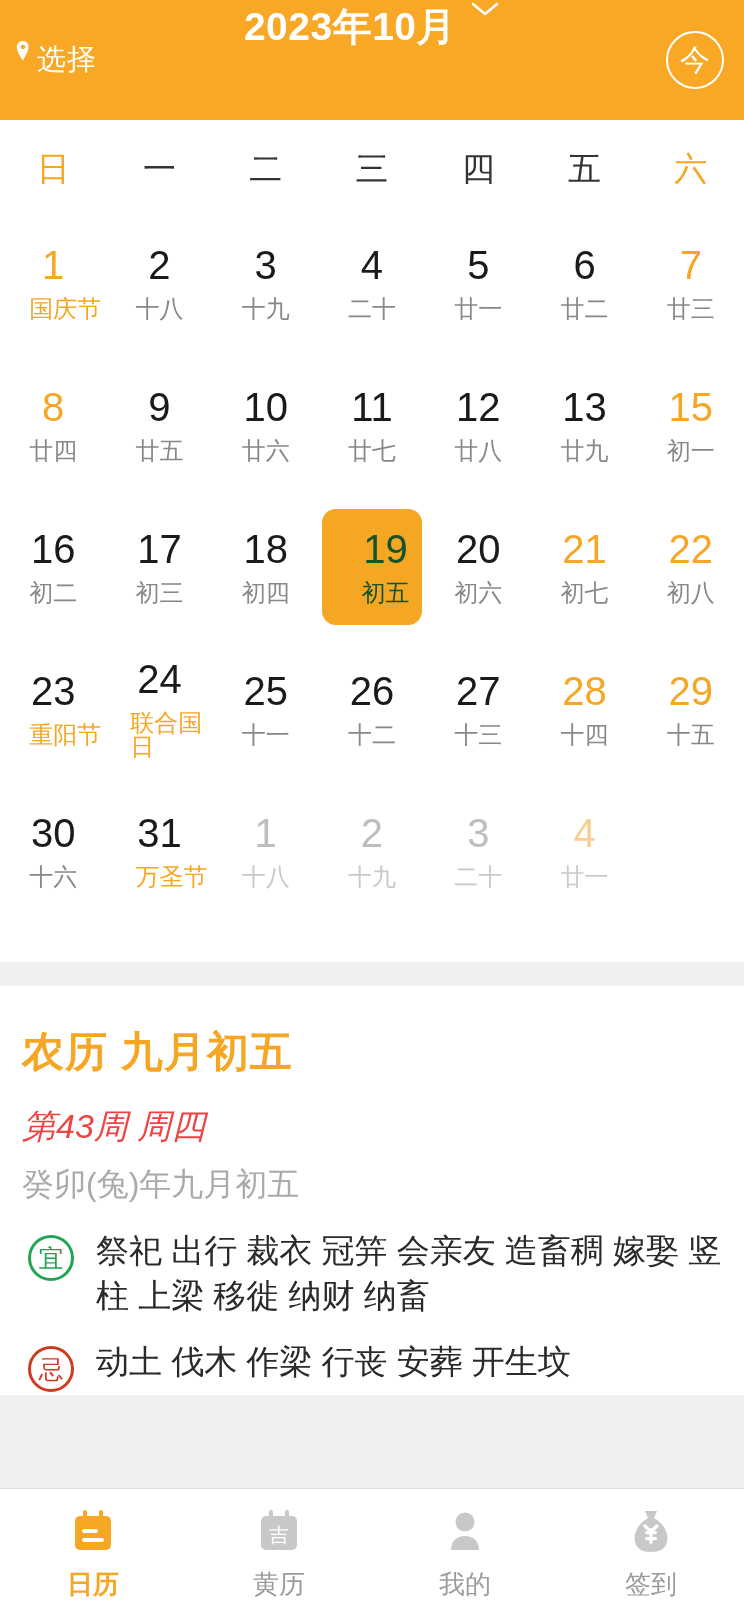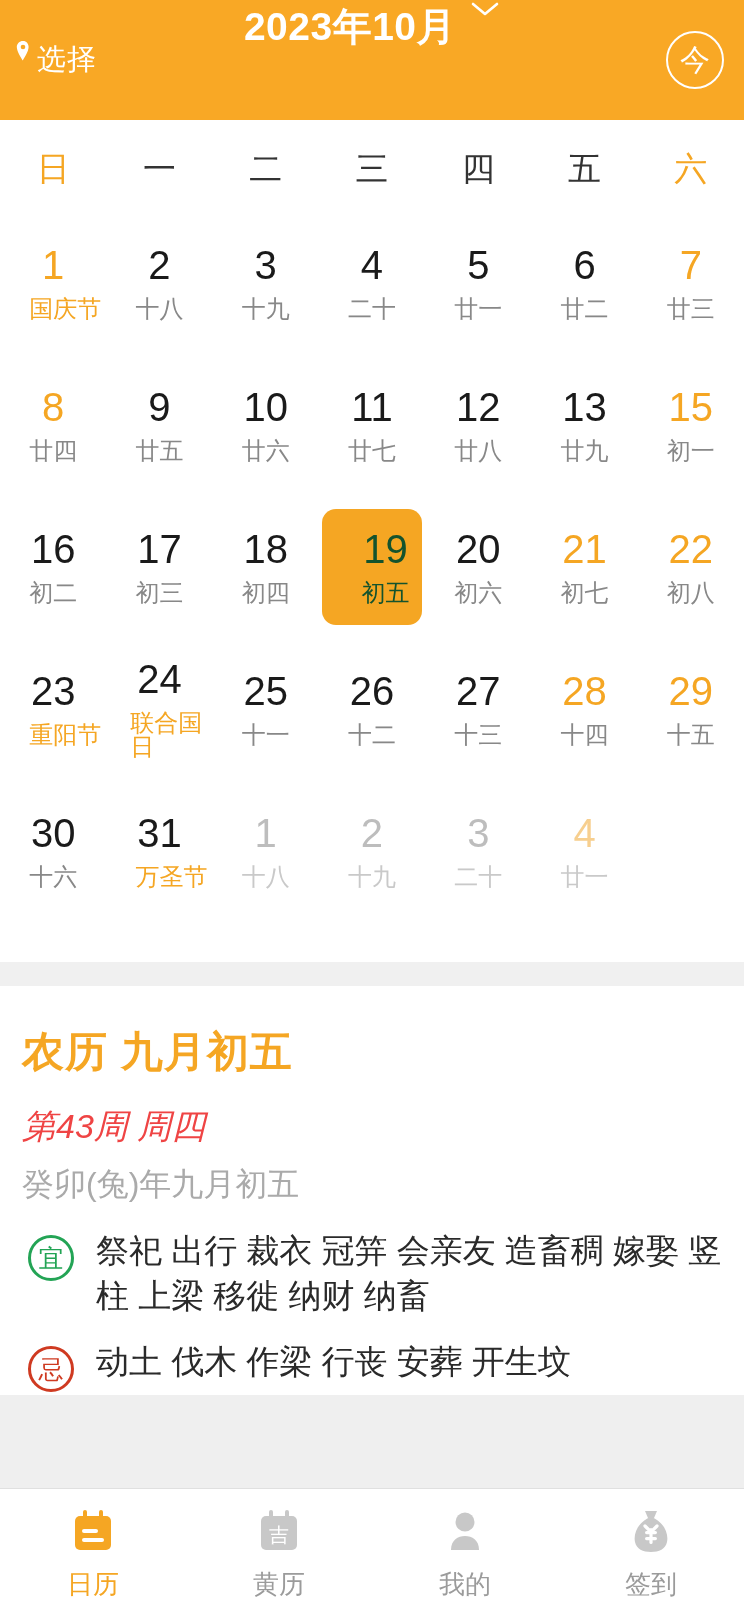--- a/index.html
+++ b/index.html
@@ -78,21 +78,21 @@
   .filler { flex:1 1 auto; background:#efefef; }
 
   
   .tabbar {
     flex:0 0 130px; background:#ffffff; border-top:1px solid #e0e0e0;
     display:grid; grid-template-columns:repeat(4,1fr); align-items:center;
   }
   .tab { display:flex; flex-direction:column; align-items:center; justify-content:center; gap:10px; }
   .tab .ticon { width:52px; height:52px; display:block; }
   .tab .tlabel { font-size:26px; color:#9b9b9b; }
-  .tab.active .tlabel { color:#F5A623; }
+  .tab.active .tlabel { color:#F5A623;font-weight:bold; }
 </style>
 </head>
 <body>
 
 <div class="phone">
 
   <div class="header">
     <div class="hdr-left">
       <svg class="pin-icon" viewBox="0 0 18 22">
         <path d="M9 1C5.5 1 2.8 3.7 2.8 7.1c0 4.6 5.3 12.5 5.5 12.8.2.3.6.3.8 0 .2-.3 5.5-8.2 5.5-12.8C14.6 3.7 12.5 1 9 1z" fill="#ffffff"></path>

